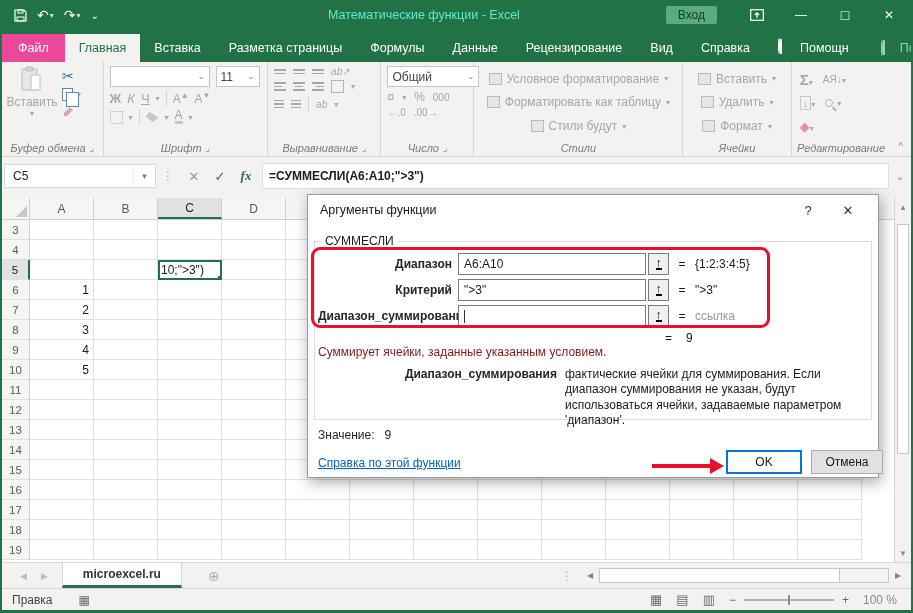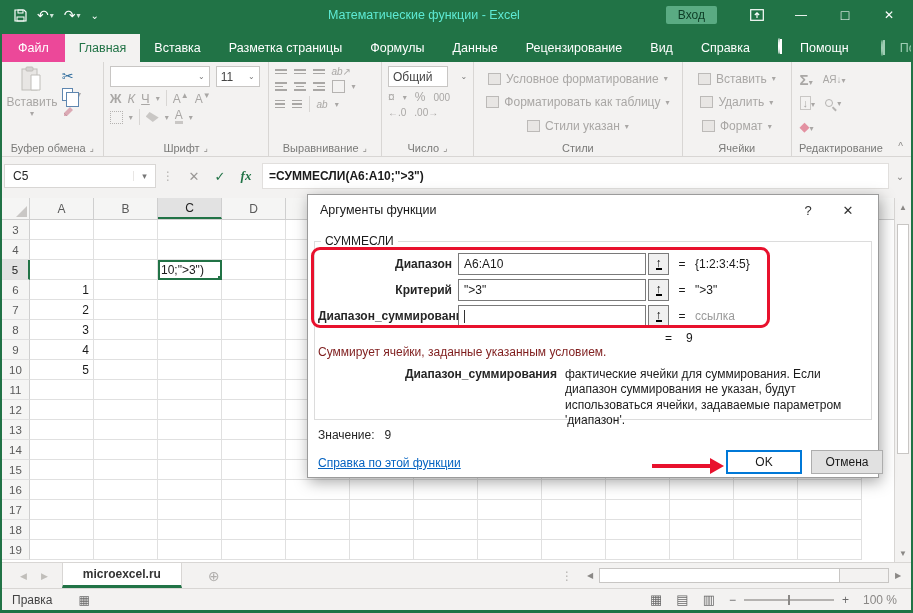--- a/index.html
+++ b/index.html
@@ -25,21 +25,21 @@
   .tab.file { background:#ec4899; color:#fff; padding:7px 16px; }
   .tab.active { background:#f3f2f1; color:#217346; }
   .tab-bulb { display:flex; align-items:center; padding:7px 6px 7px 14px; }
   .tab-help { padding:7px 10px 7px 4px; font-size:12.5px; }
   .tab-share { margin-left:auto; display:flex; align-items:center; gap:5px; color:#9fcdb4; padding:7px 22px; font-size:12.5px; }
 
   
   .ribbon { position:absolute; left:0; top:62px; right:0; height:95px; background:#f3f2f1; border-bottom:1px solid #d8d6d4; display:flex; }
   .rgroup { position:relative; border-right:1px solid #d8d6d4; display:flex; flex-direction:column; }
   .rg-body { flex:1; padding:4px 6px 0 6px; display:flex; }
-  .rg-label { height:17px; text-align:center; font-size:11px; color:#7a7a78; display:flex; align-items:center; justify-content:center; gap:4px; }
+  .rg-label { height:17px; text-align:center; font-size:11px; color:#7a7a78; display:flex; align-items:center; justify-content:center; gap:4px;font-style:italic; }
   .launcher { font-size:9px; color:#8a8886; }
   .dd { font-size:8px; color:#a9a7a5; }
 
   
   .g-clip { width:103px; }
   .paste-big { display:flex; flex-direction:column; align-items:center; width:48px; color:#a9a7a5; }
   .paste-big .lbl { font-size:12px; margin-top:3px; }
   .clip-col { display:flex; flex-direction:column; gap:4px; margin-left:6px; padding-top:2px; }
   .scissors { color:#2b6a9c; font-size:14px; }
   .copy-ico { position:relative; width:11px; height:13px; border:1.3px solid #5f87b0; background:#fff; }
@@ -370,21 +370,21 @@
       </div>
       <div class="rg-label">
           <span>Выравнивание</span>
           <span class="launcher">⌟</span>
         </div>
     </div>
 
     <div class="rgroup g-num">
       <div class="rg-body">
         <div class="num-rows">
-          <span class="combo" style="width:60px;gap:28px;">
+          <span class="combo" style="width:92px;gap:28px;">
               <span>Общий</span>
               <span class="dd">⌄</span>
             </span>
           <div class="num-r">
             <span>¤</span>
             <span class="dd">▾</span>
             <span>%</span>
             <span class="small-t">000</span>
           </div>
           <div class="num-r">
@@ -407,21 +407,21 @@
               <span>Условное форматирование</span>
               <span class="dd">▾</span>
             </span>
           <span class="stack-r">
               <span class="sq"></span>
               <span>Форматировать как таблицу</span>
               <span class="dd">▾</span>
             </span>
           <span class="stack-r">
               <span class="sq"></span>
-              <span>Стили указан</span>
+              <span>Стили будут</span>
               <span class="dd">▾</span>
             </span>
         </div>
       </div>
       <div class="rg-label">
           <span>Стили</span>
         </div>
     </div>
 
     <div class="rgroup g-cells">

